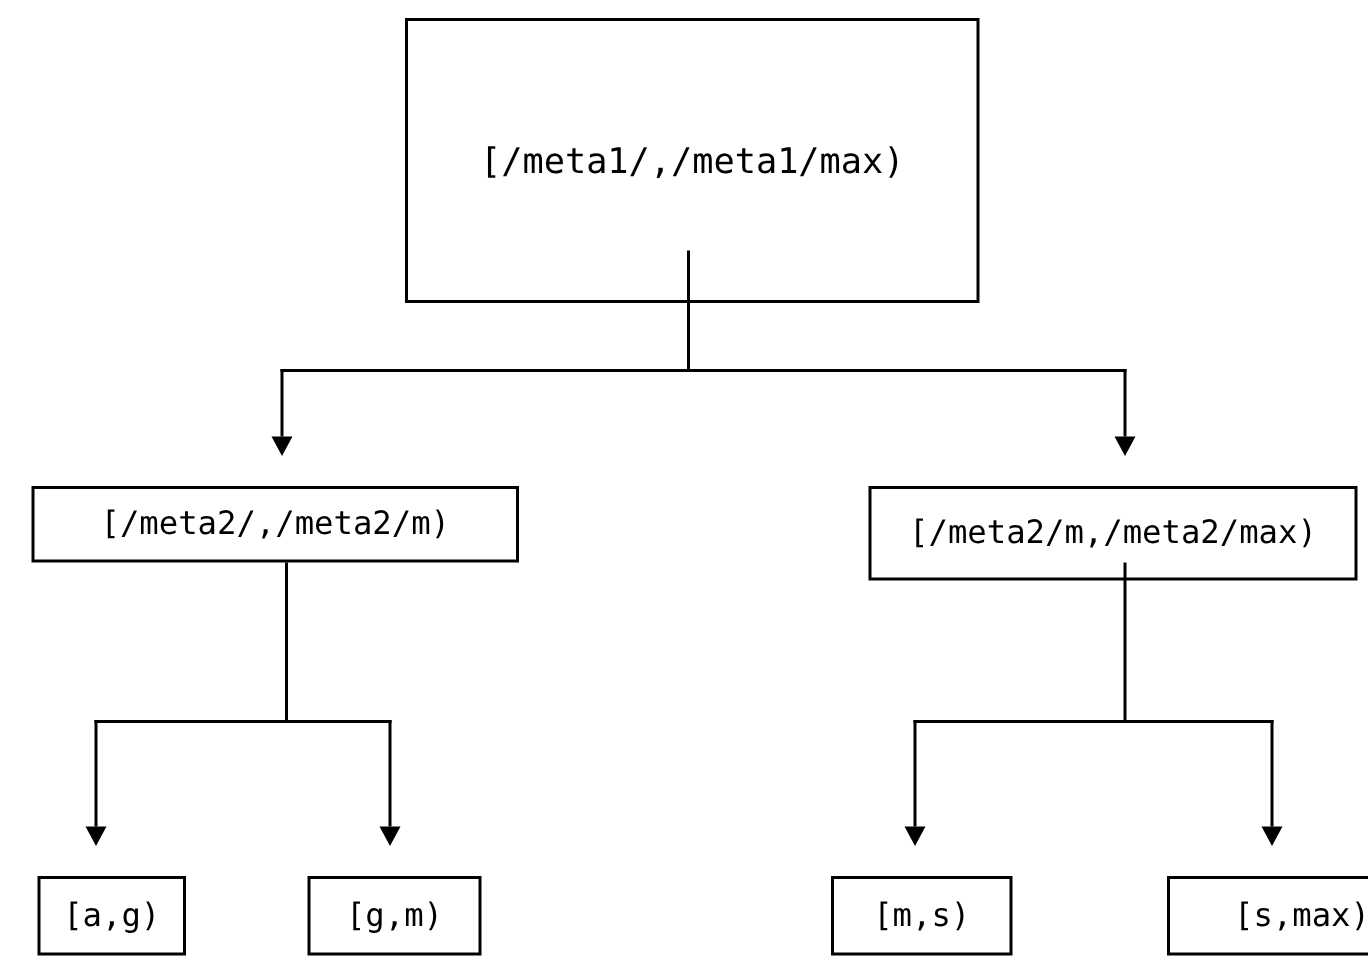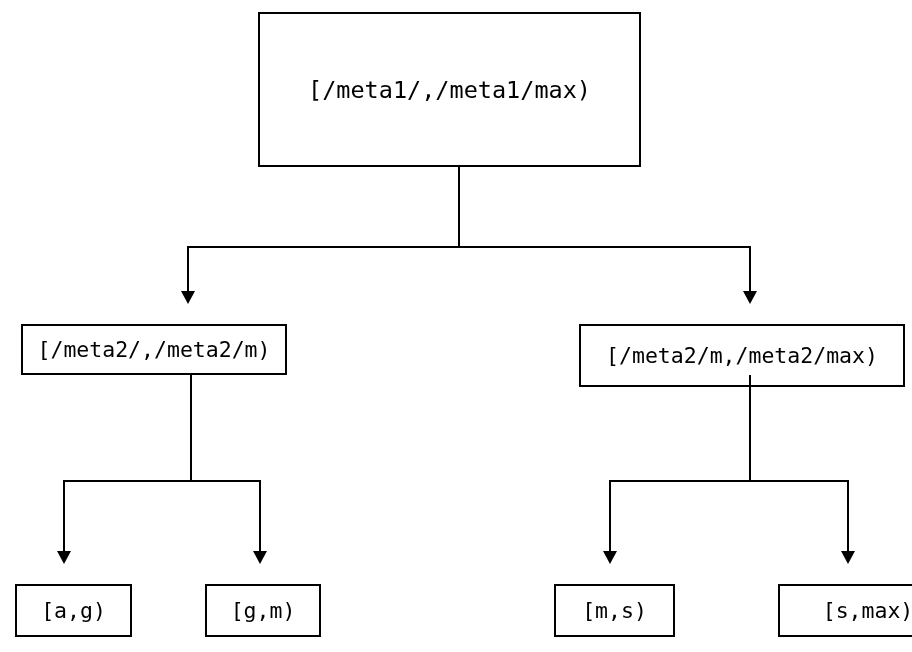--- a/index.html
+++ b/index.html
@@ -21,46 +21,46 @@
     border: 2px solid #000000;
     background: #ffffff;
     display: flex;
     align-items: center;
     justify-content: center;
     color: #000000;
     white-space: pre;
     letter-spacing: 0px;
   }
   .node-root {
-    left: 258px;
+    left: 270px;
     top: 12px;
     width: 383px;
-    height: 155px;
+    height: 190px;
     font-size: 23.5px;
   }
   .node-mid-left {
     left: 21px;
     top: 324px;
-    width: 266px;
+    width: 325px;
     height: 51px;
     font-size: 21.5px;
   }
   .node-mid-right {
     left: 579px;
     top: 324px;
     width: 326px;
     height: 63px;
     font-size: 21.5px;
   }
   .node-leaf {
     top: 584px;
     height: 53px;
     font-size: 21.5px;
   }
-  .leaf-ag   { left: 15px;   width: 117px; }
+  .leaf-ag   { left: 25px;   width: 99px; }
   .leaf-gm   { left: 205px; width: 116px; }
   .leaf-ms   { left: 554px; width: 121px; }
   .leaf-smax { left: 778px; width: 144px; padding-left: 36px; }
 
   .vline {
     position: absolute;
     width: 2px;
     background: #000000;
   }
   .hline {

